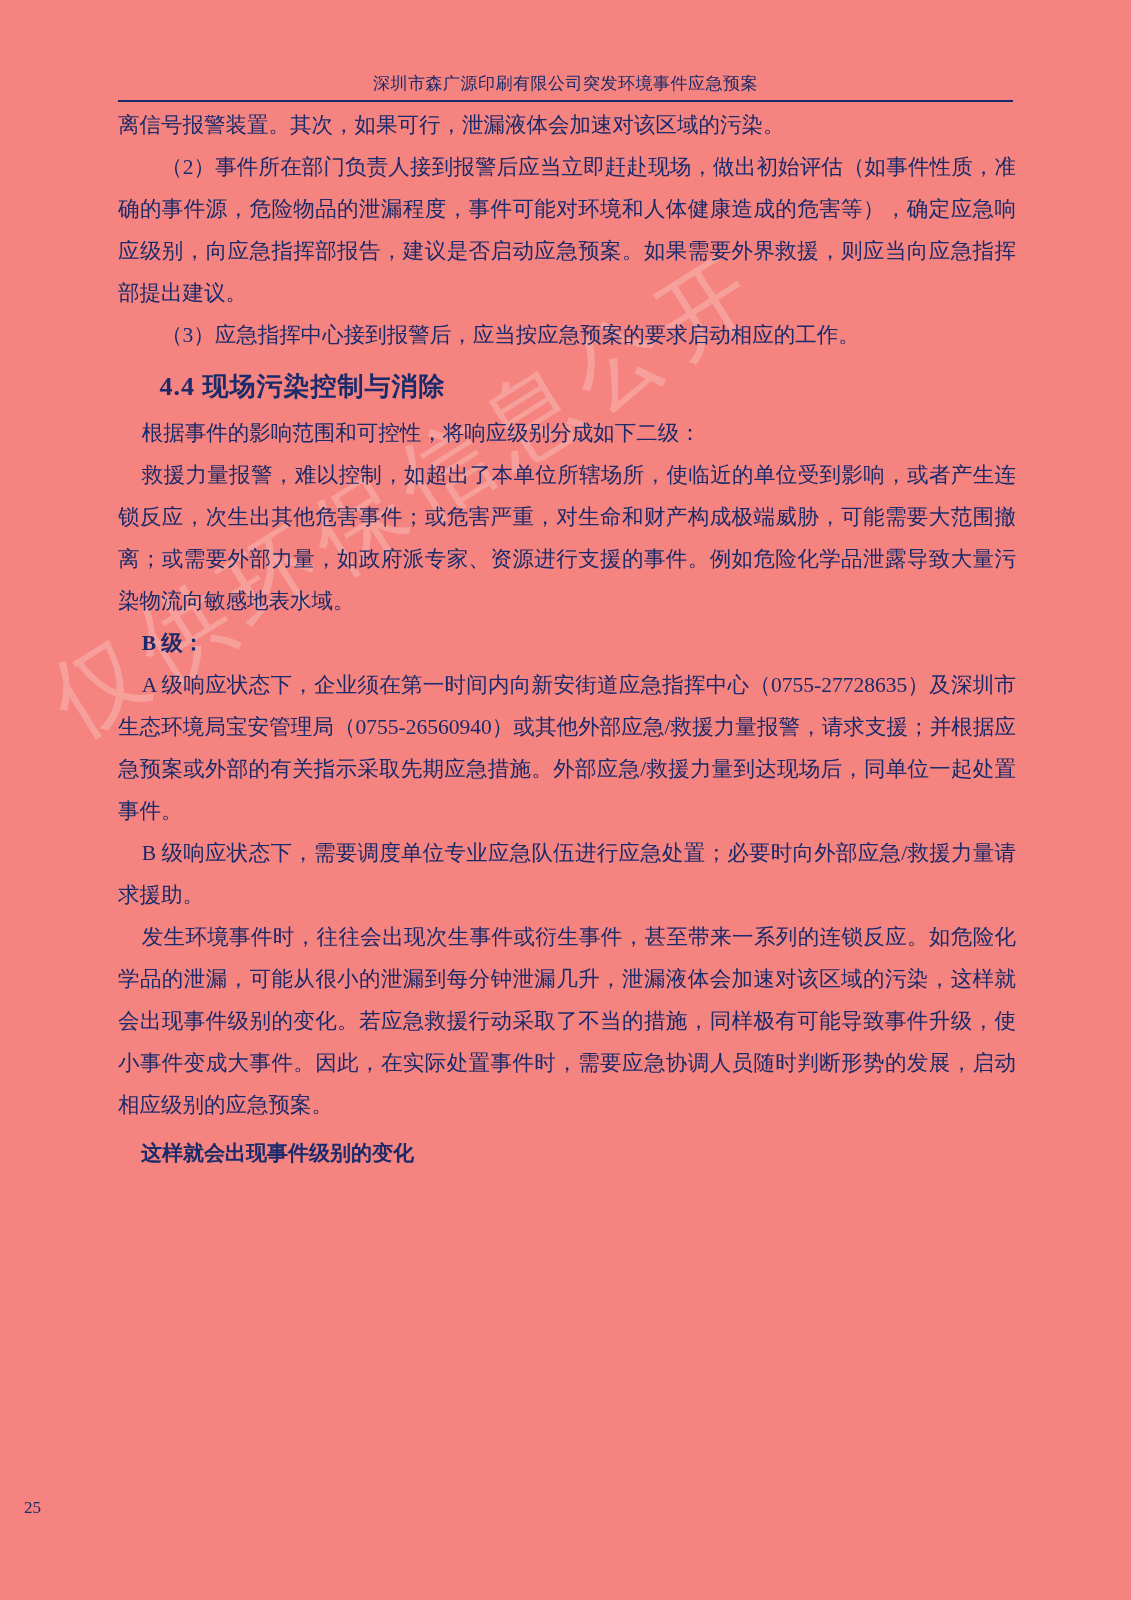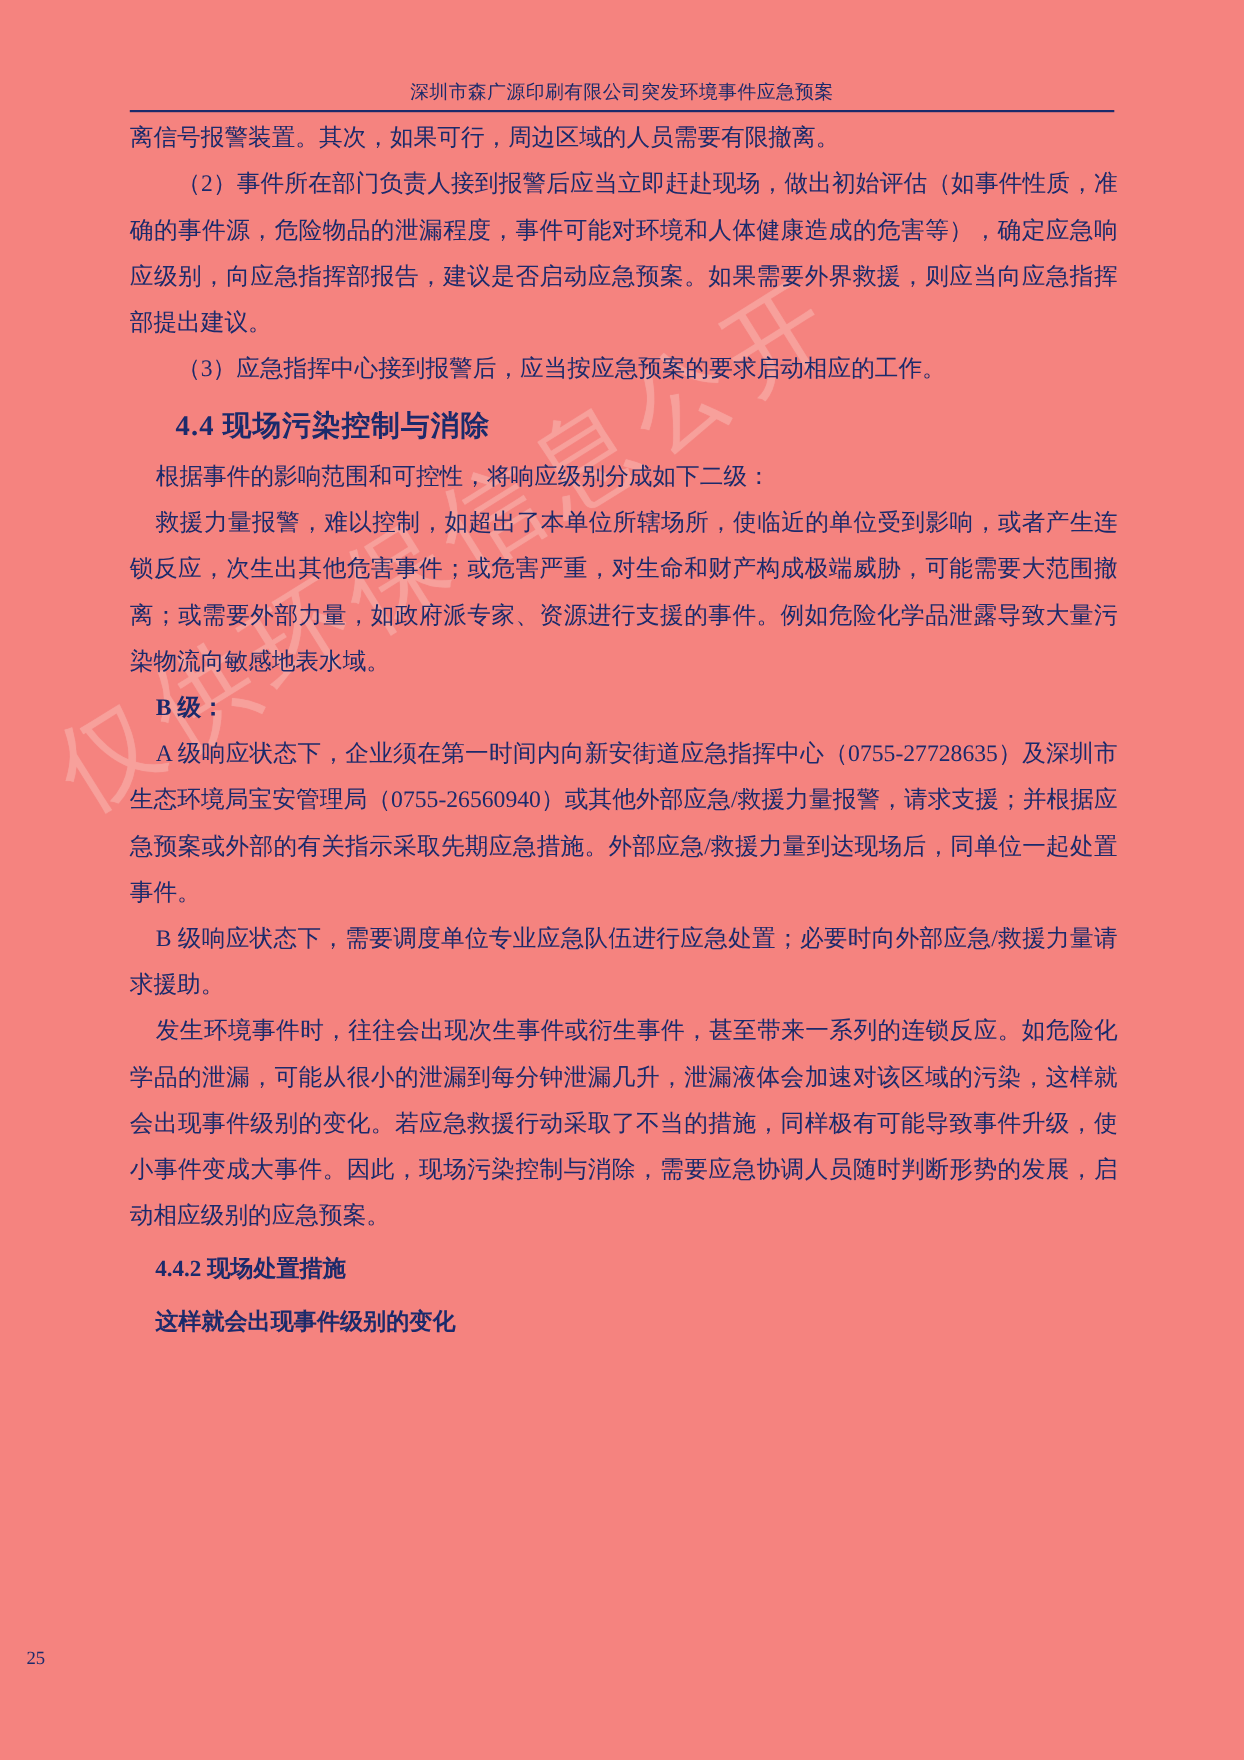--- a/index.html
+++ b/index.html
@@ -121,30 +121,29 @@
 <div class="page">
 
   <div class="watermark">仅供环保信息公开</div>
 
   <div class="content">
 
     <div class="header-title">深圳市森广源印刷有限公司突发环境事件应急预案</div>
     <div class="header-rule"></div>
 
     <div class="body-text">
-      <p>离信号报警装置。其次，如果可行，周边区域的人员需要有限撤离。</p>
+      <p>离信号报警装置。其次，如果可行，泄漏液体会加速对该区域的污染。</p>
       <p class="p-indent">（2）事件所在部门负责人接到报警后应当立即赶赴现场，做出初始评估（如事件性质，准确的事件源，危险物品的泄漏程度，事件可能对环境和人体健康造成的危害等），确定应急响应级别，向应急指挥部报告，建议是否启动应急预案。如果需要外界救援，则应当向应急指挥部提出建议。</p>
       <p class="p-indent">（3）应急指挥中心接到报警后，应当按应急预案的要求启动相应的工作。</p>
       <p class="heading-2">4.4 现场污染控制与消除</p>
       <p class="p-indent-half">根据事件的影响范围和可控性，将响应级别分成如下二级：</p>
       <p class="p-indent-half">救援力量报警，难以控制，如超出了本单位所辖场所，使临近的单位受到影响，或者产生连锁反应，次生出其他危害事件；或危害严重，对生命和财产构成极端威胁，可能需要大范围撤离；或需要外部力量，如政府派专家、资源进行支援的事件。例如危险化学品泄露导致大量污染物流向敏感地表水域。</p>
       <p class="sub-label">B 级：</p>
       <p class="p-indent-half">A 级响应状态下，企业须在第一时间内向新安街道应急指挥中心（0755-27728635）及深圳市生态环境局宝安管理局（0755-26560940）或其他外部应急/救援力量报警，请求支援；并根据应急预案或外部的有关指示采取先期应急措施。外部应急/救援力量到达现场后，同单位一起处置事件。</p>
       <p class="p-indent-half">B 级响应状态下，需要调度单位专业应急队伍进行应急处置；必要时向外部应急/救援力量请求援助。</p>
-      <p class="p-indent-half">发生环境事件时，往往会出现次生事件或衍生事件，甚至带来一系列的连锁反应。如危险化学品的泄漏，可能从很小的泄漏到每分钟泄漏几升，泄漏液体会加速对该区域的污染，这样就会出现事件级别的变化。若应急救援行动采取了不当的措施，同样极有可能导致事件升级，使小事件变成大事件。因此，现场污染控制与消除，需要应急协调人员随时判断形势的发展，启动相应级别的应急预案。</p>
-      <p class="heading-3">4.4.2 现场处置措施</p>
+      <p class="p-indent-half">发生环境事件时，往往会出现次生事件或衍生事件，甚至带来一系列的连锁反应。如危险化学品的泄漏，可能从很小的泄漏到每分钟泄漏几升，泄漏液体会加速对该区域的污染，这样就会出现事件级别的变化。若应急救援行动采取了不当的措施，同样极有可能导致事件升级，使小事件变成大事件。因此，在实际处置事件时，需要应急协调人员随时判断形势的发展，启动相应级别的应急预案。</p>
       <p class="heading-3">这样就会出现事件级别的变化</p>
     </div>
 
     <div class="footer-page">25</div>
 
   </div>
 </div>
 
 </body></html>

